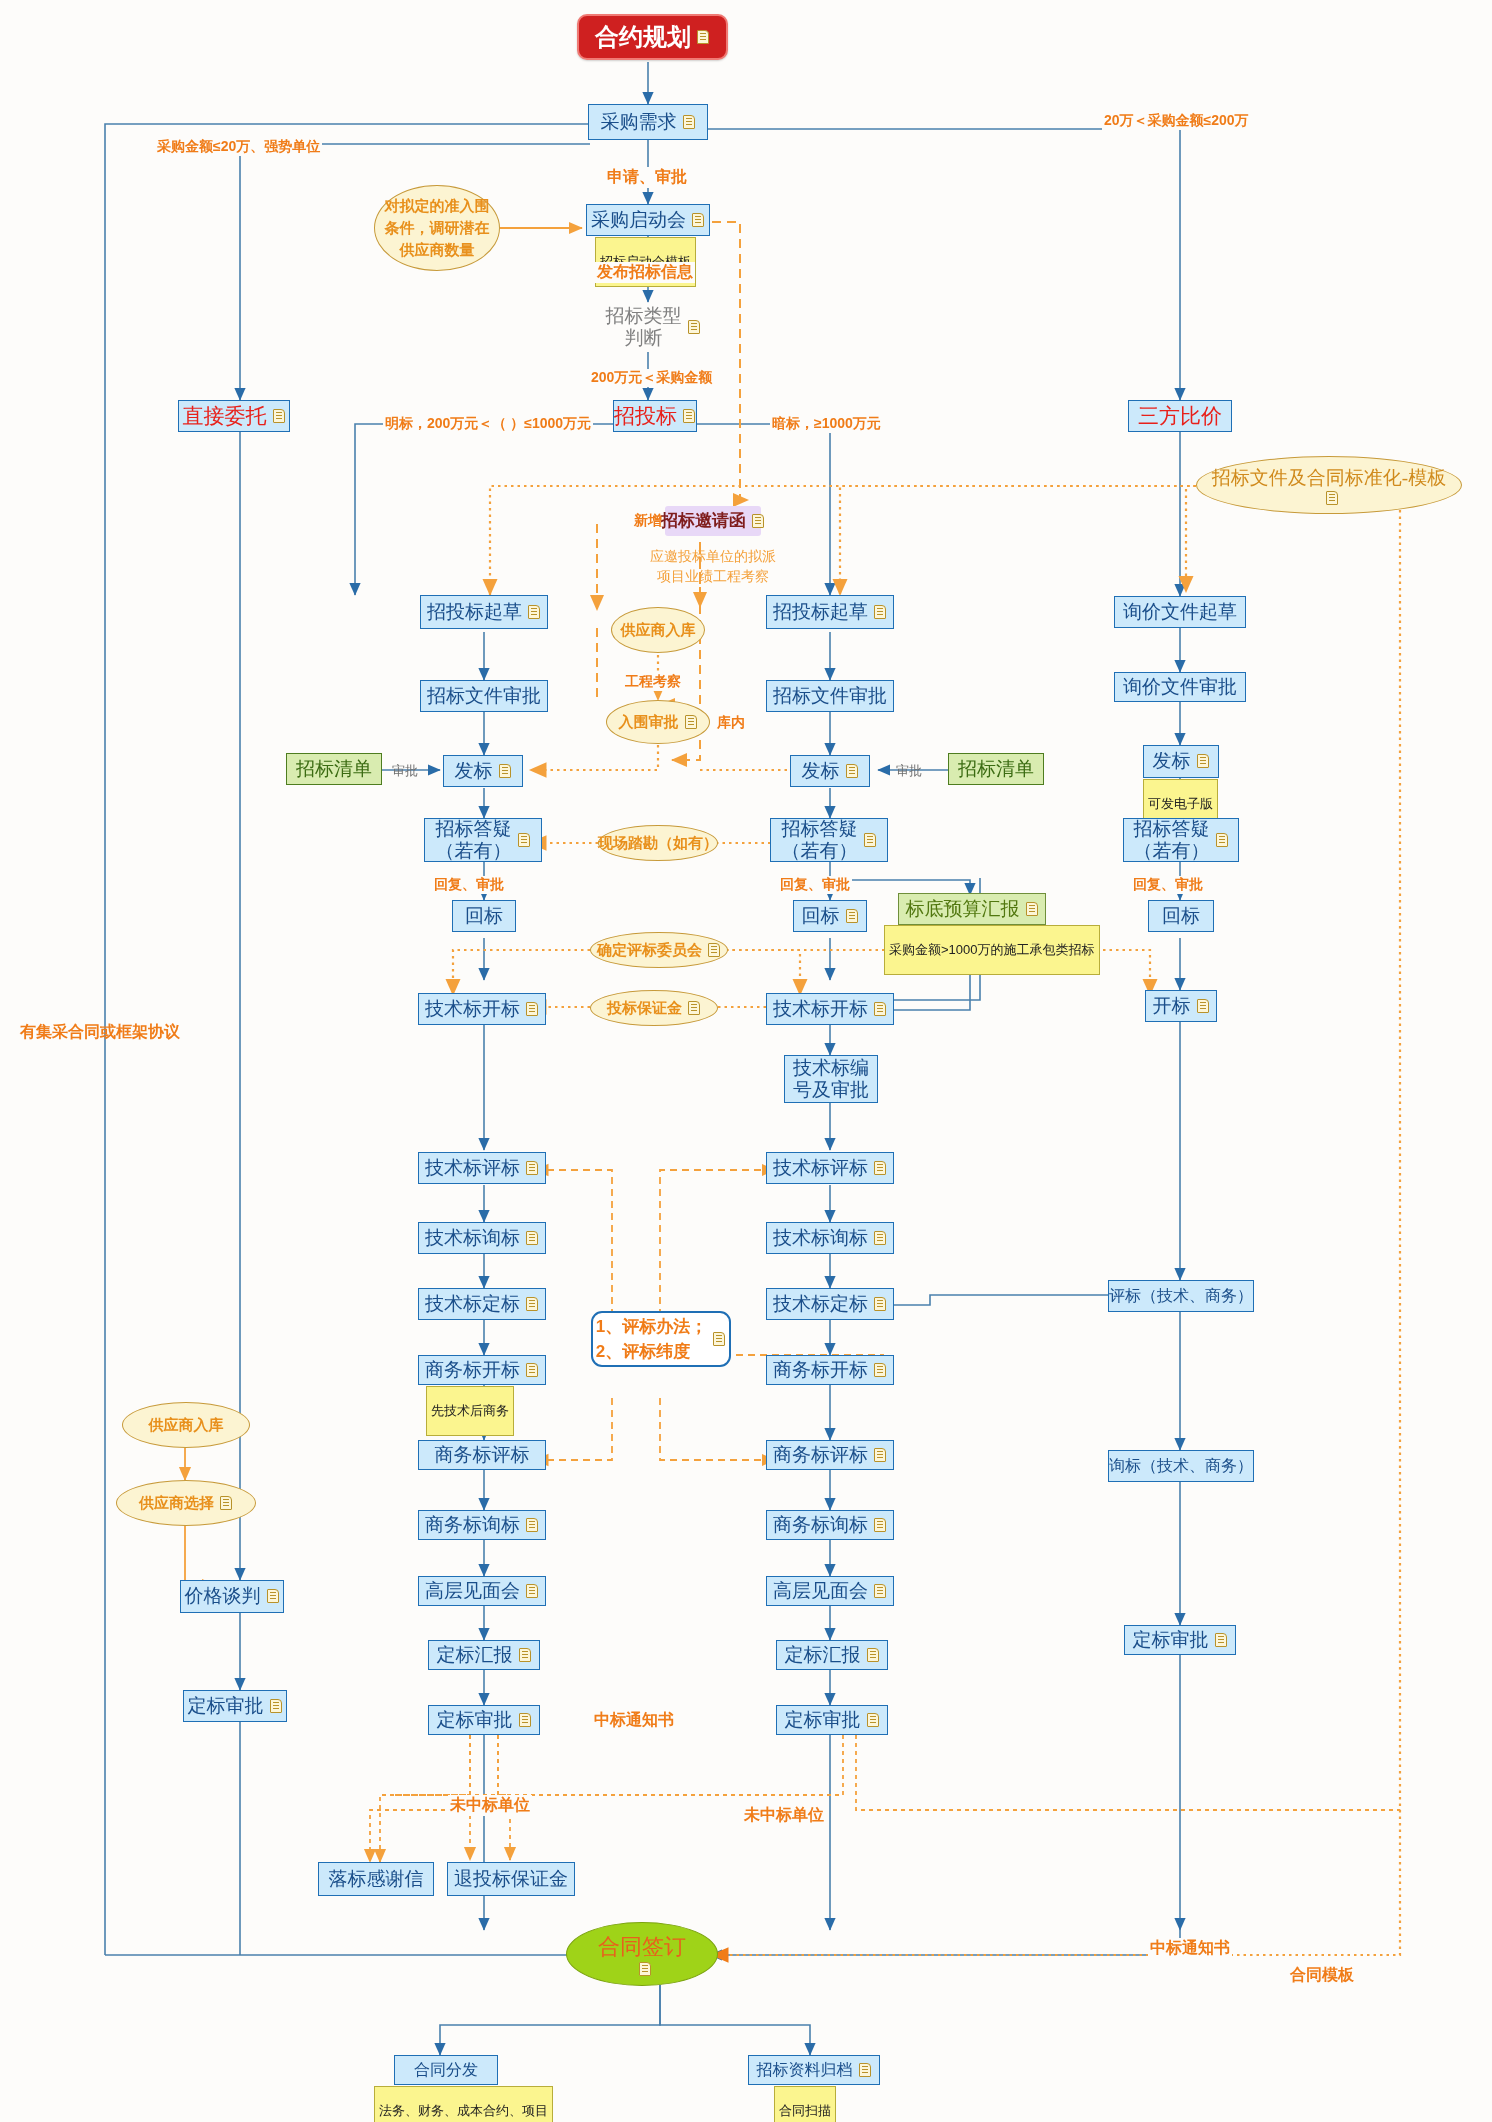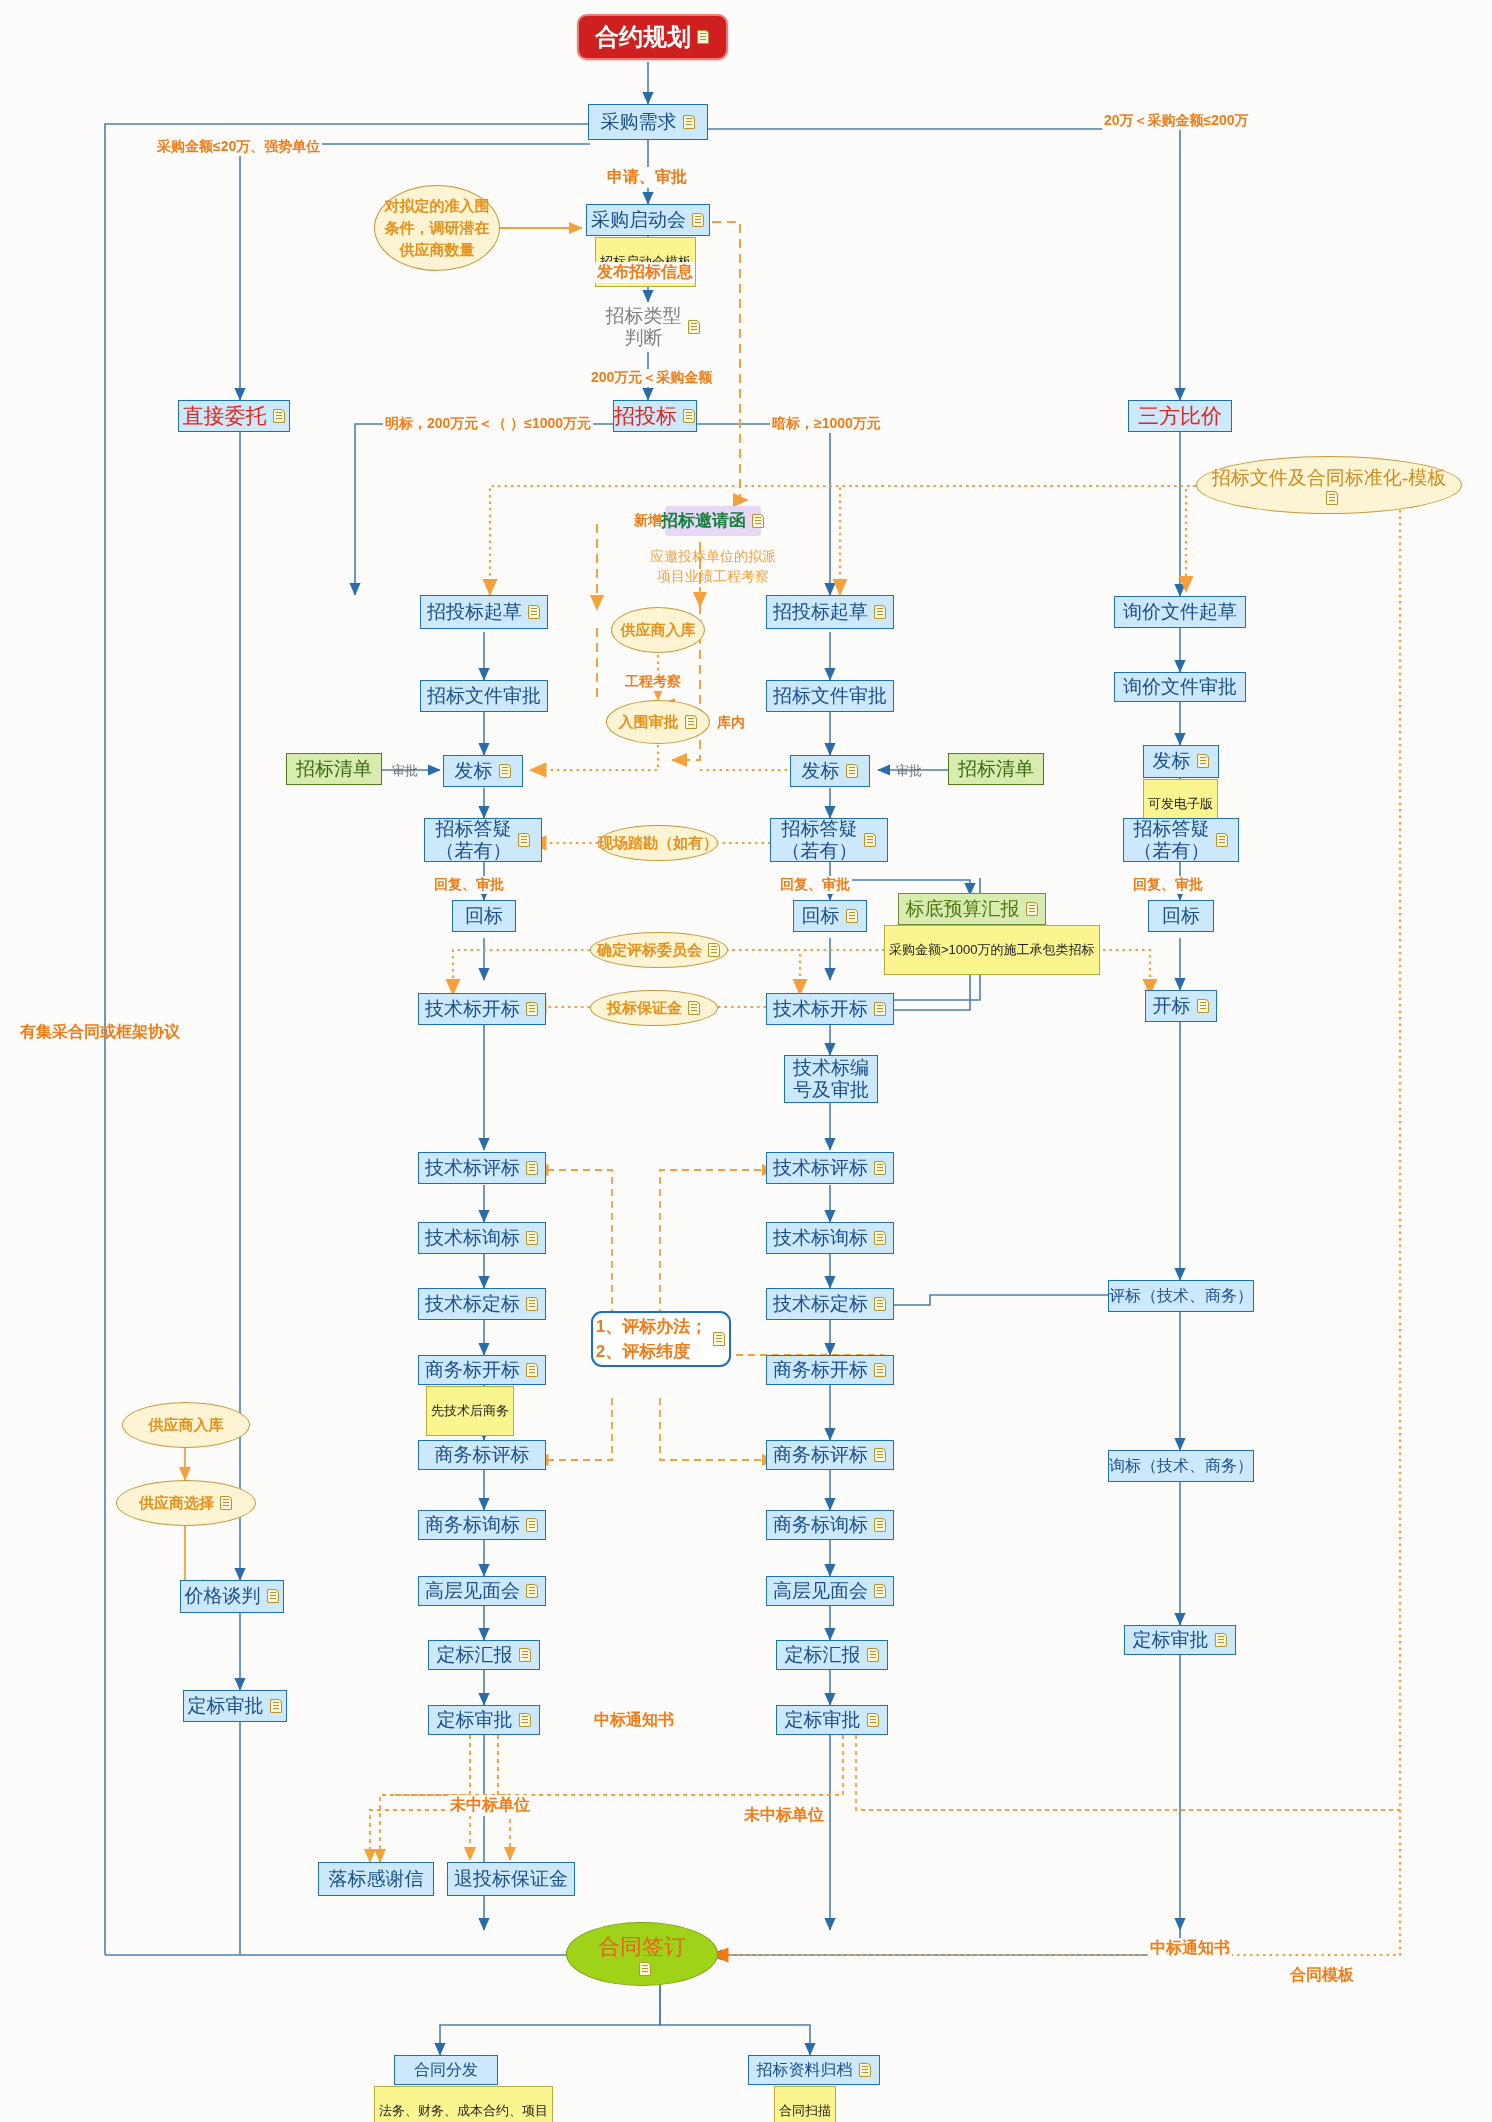--- a/index.html
+++ b/index.html
@@ -33,21 +33,21 @@
   }
   .box.small { font-size:16px; }
   .box.red  { color:#e8201a; font-size:21px; }
   .box.green {
     background:#d9ecb0; border:1px solid #4e7d1f; color:#3b6b12;
   }
   .box.green2 {
     background:#d9ecb0; border:1px solid #6f8f3a; color:#51770f;
   }
   .box.purple {
-    background:#e8d8f7; border:none; color:#15803d;
+    background:#e8d8f7; border:none; color:#7f1d1d;
     font-weight:bold; font-size:17px;
     font-family:"Liberation Sans",sans-serif;
     border-radius:3px;
   }
   .banner {
     background:#cf2020; border:2px solid #f07a74; border-radius:10px;
     color:#ffffff; font-size:24px; font-weight:bold;
     font-family:"Liberation Sans",sans-serif;
     padding:7px 16px;
     box-shadow:0 1px 2px rgba(0,0,0,.18);

